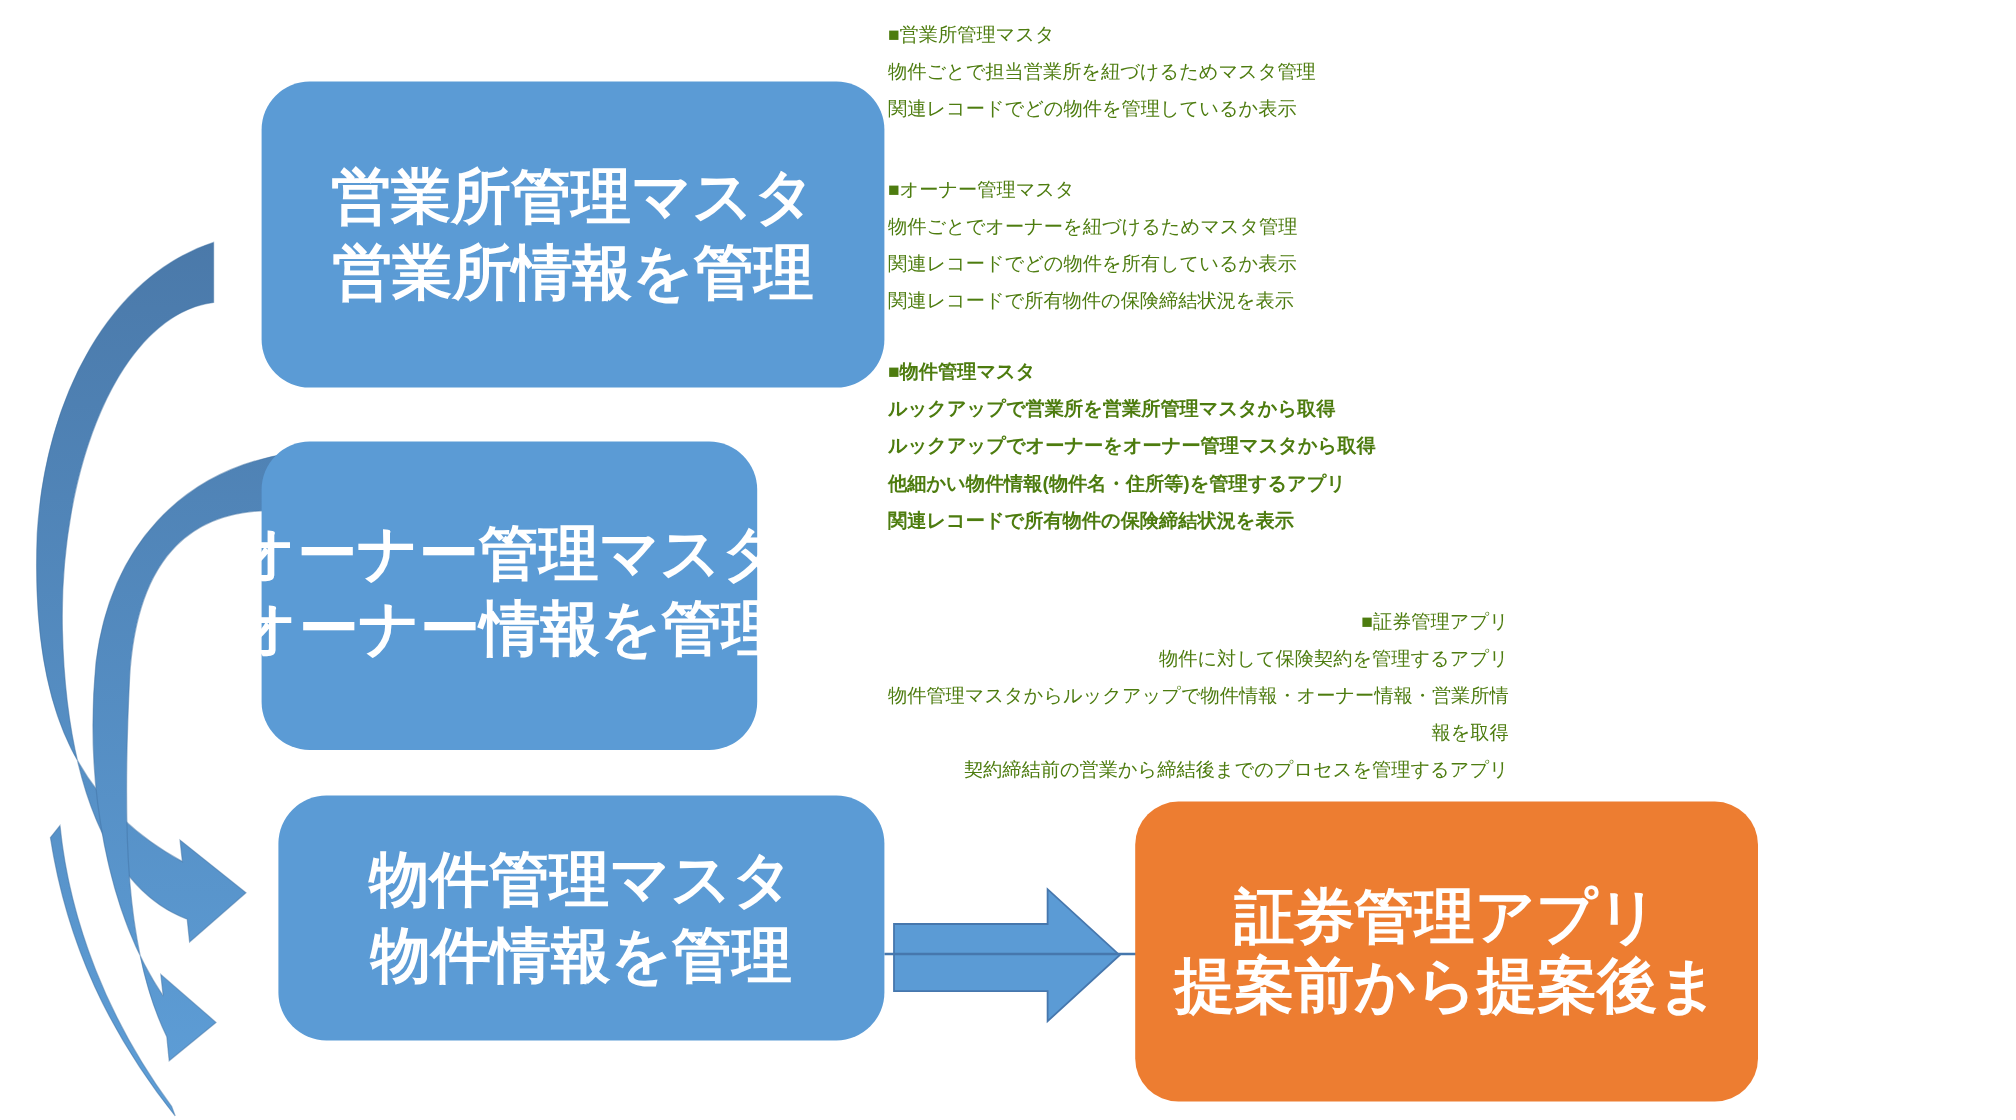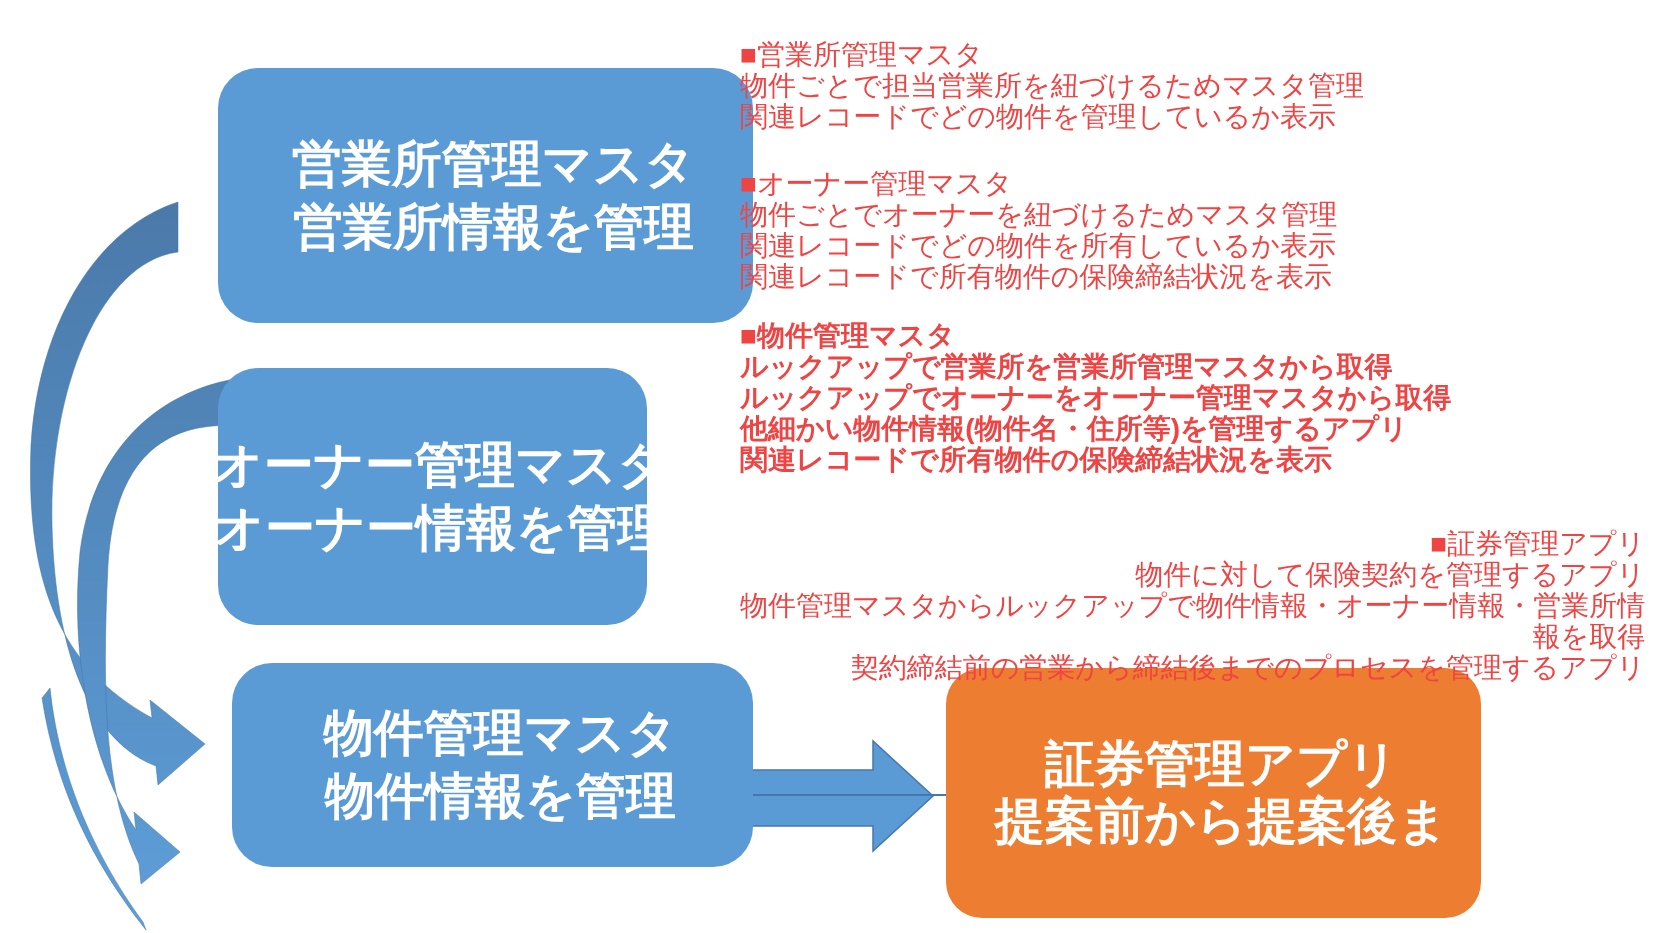--- a/index.html
+++ b/index.html
@@ -23,46 +23,44 @@
     z-index: 0;
   }
   .bigbox {
     position: absolute;
     z-index: 1;
     display: flex;
     flex-direction: column;
     justify-content: center;
     align-items: center;
     border-radius: 40px;
-    padding-left: 16px;
   }
   .bigbox.blue   { background: #5B9BD5; }
   .bigbox.orange { background: #ED7D31; border-radius: 36px; }
   .bigbox .bline {
     color: #ffffff;
     font-size: 50px;
     line-height: 63px;
     font-weight: 600;
     white-space: nowrap;
     text-align: center;
   }
   .bigbox.orange .bline { line-height: 57px; }
   .desc {
     position: absolute;
     left: 740px;
     z-index: 1;
-    color: #ef4444;
-    font-size: 28px;
+    color: #4d7c0f;
+    font-size: 16px;
     line-height: 31px;
-    margin-top: 25px;
   }
   .desc div { white-space: nowrap; }
   
   #box-office   { left: 218px; top:  68px; width: 519px; height: 255px; }
-  #box-owner    { left: 218px; top: 368px; width: 413px; height: 257px; }
+  #box-owner    { left: 218px; top: 368px; width: 413px; height: 257px; font-family: Liberation Mono, monospace; }
   #box-property { left: 232px; top: 663px; width: 505px; height: 204px; }
   #box-policy   { left: 946px; top: 668px; width: 519px; height: 250px; }
   #desc-office   { top:  14px; }
   #desc-owner    { top: 143px; }
   #desc-property { top: 295px; font-weight: bold; }
   #desc-policy   { top: 503px; text-align: right; }
 </style>
 </head>
 <body>
 

